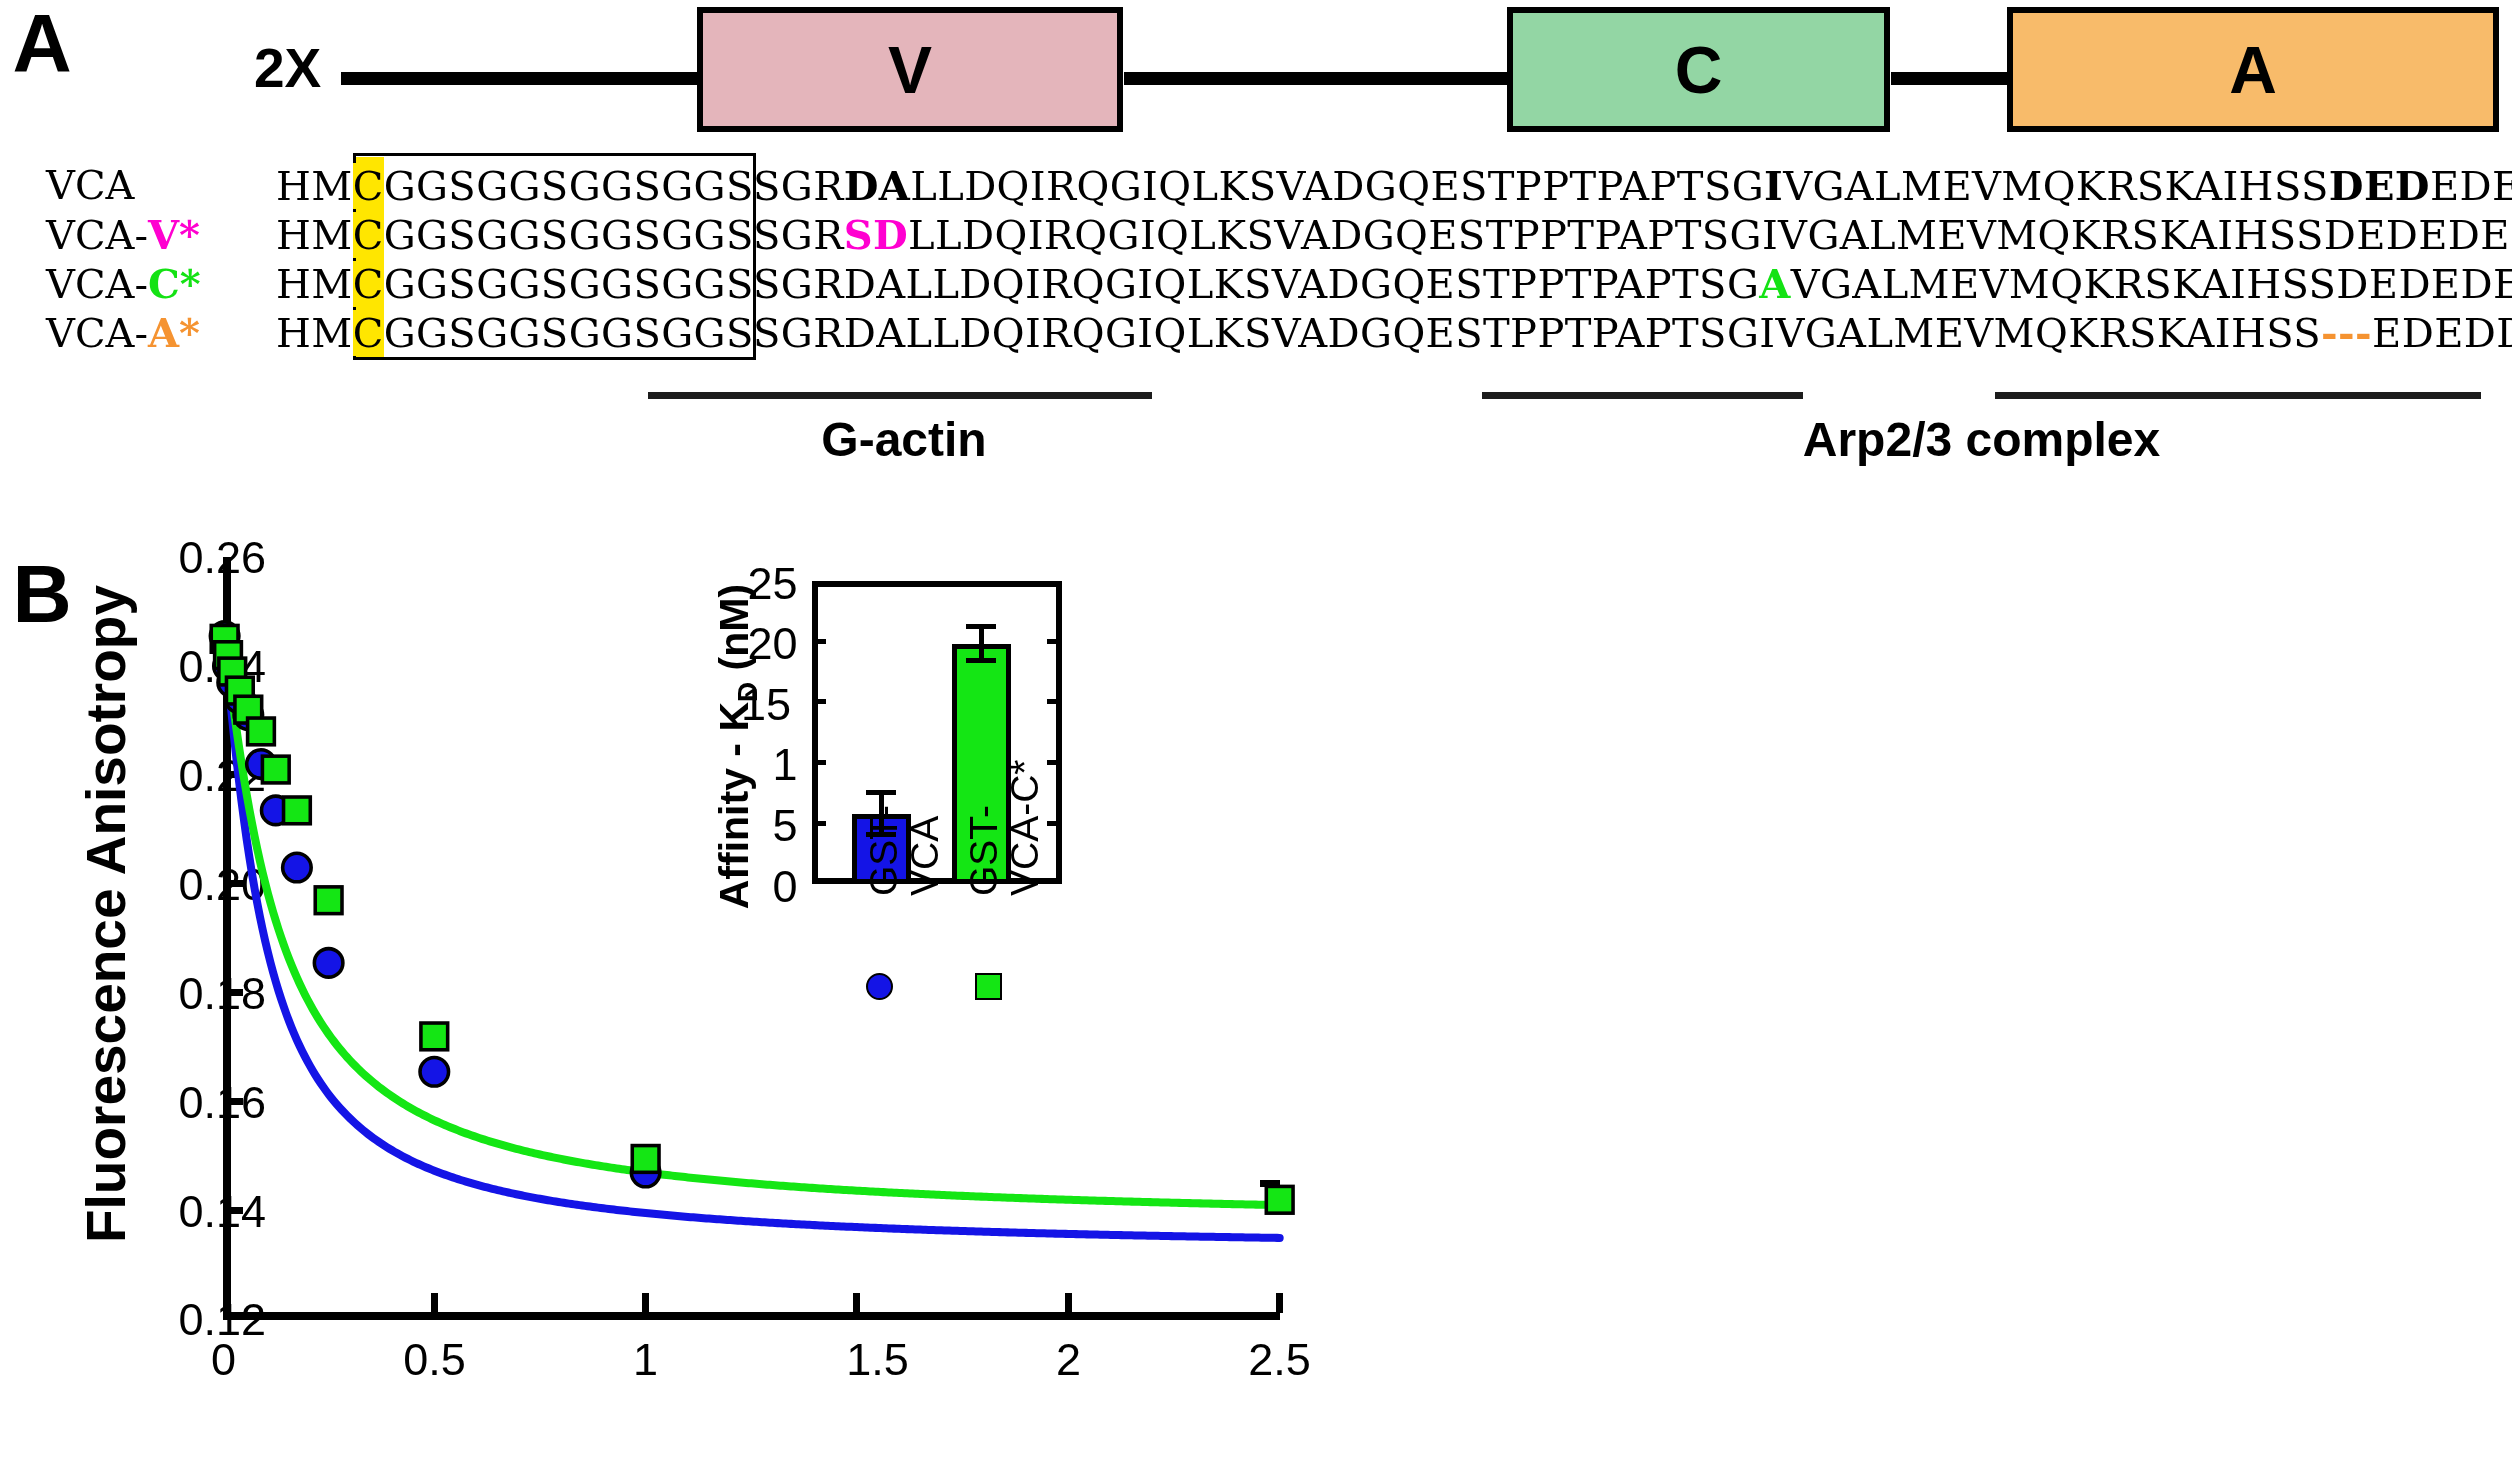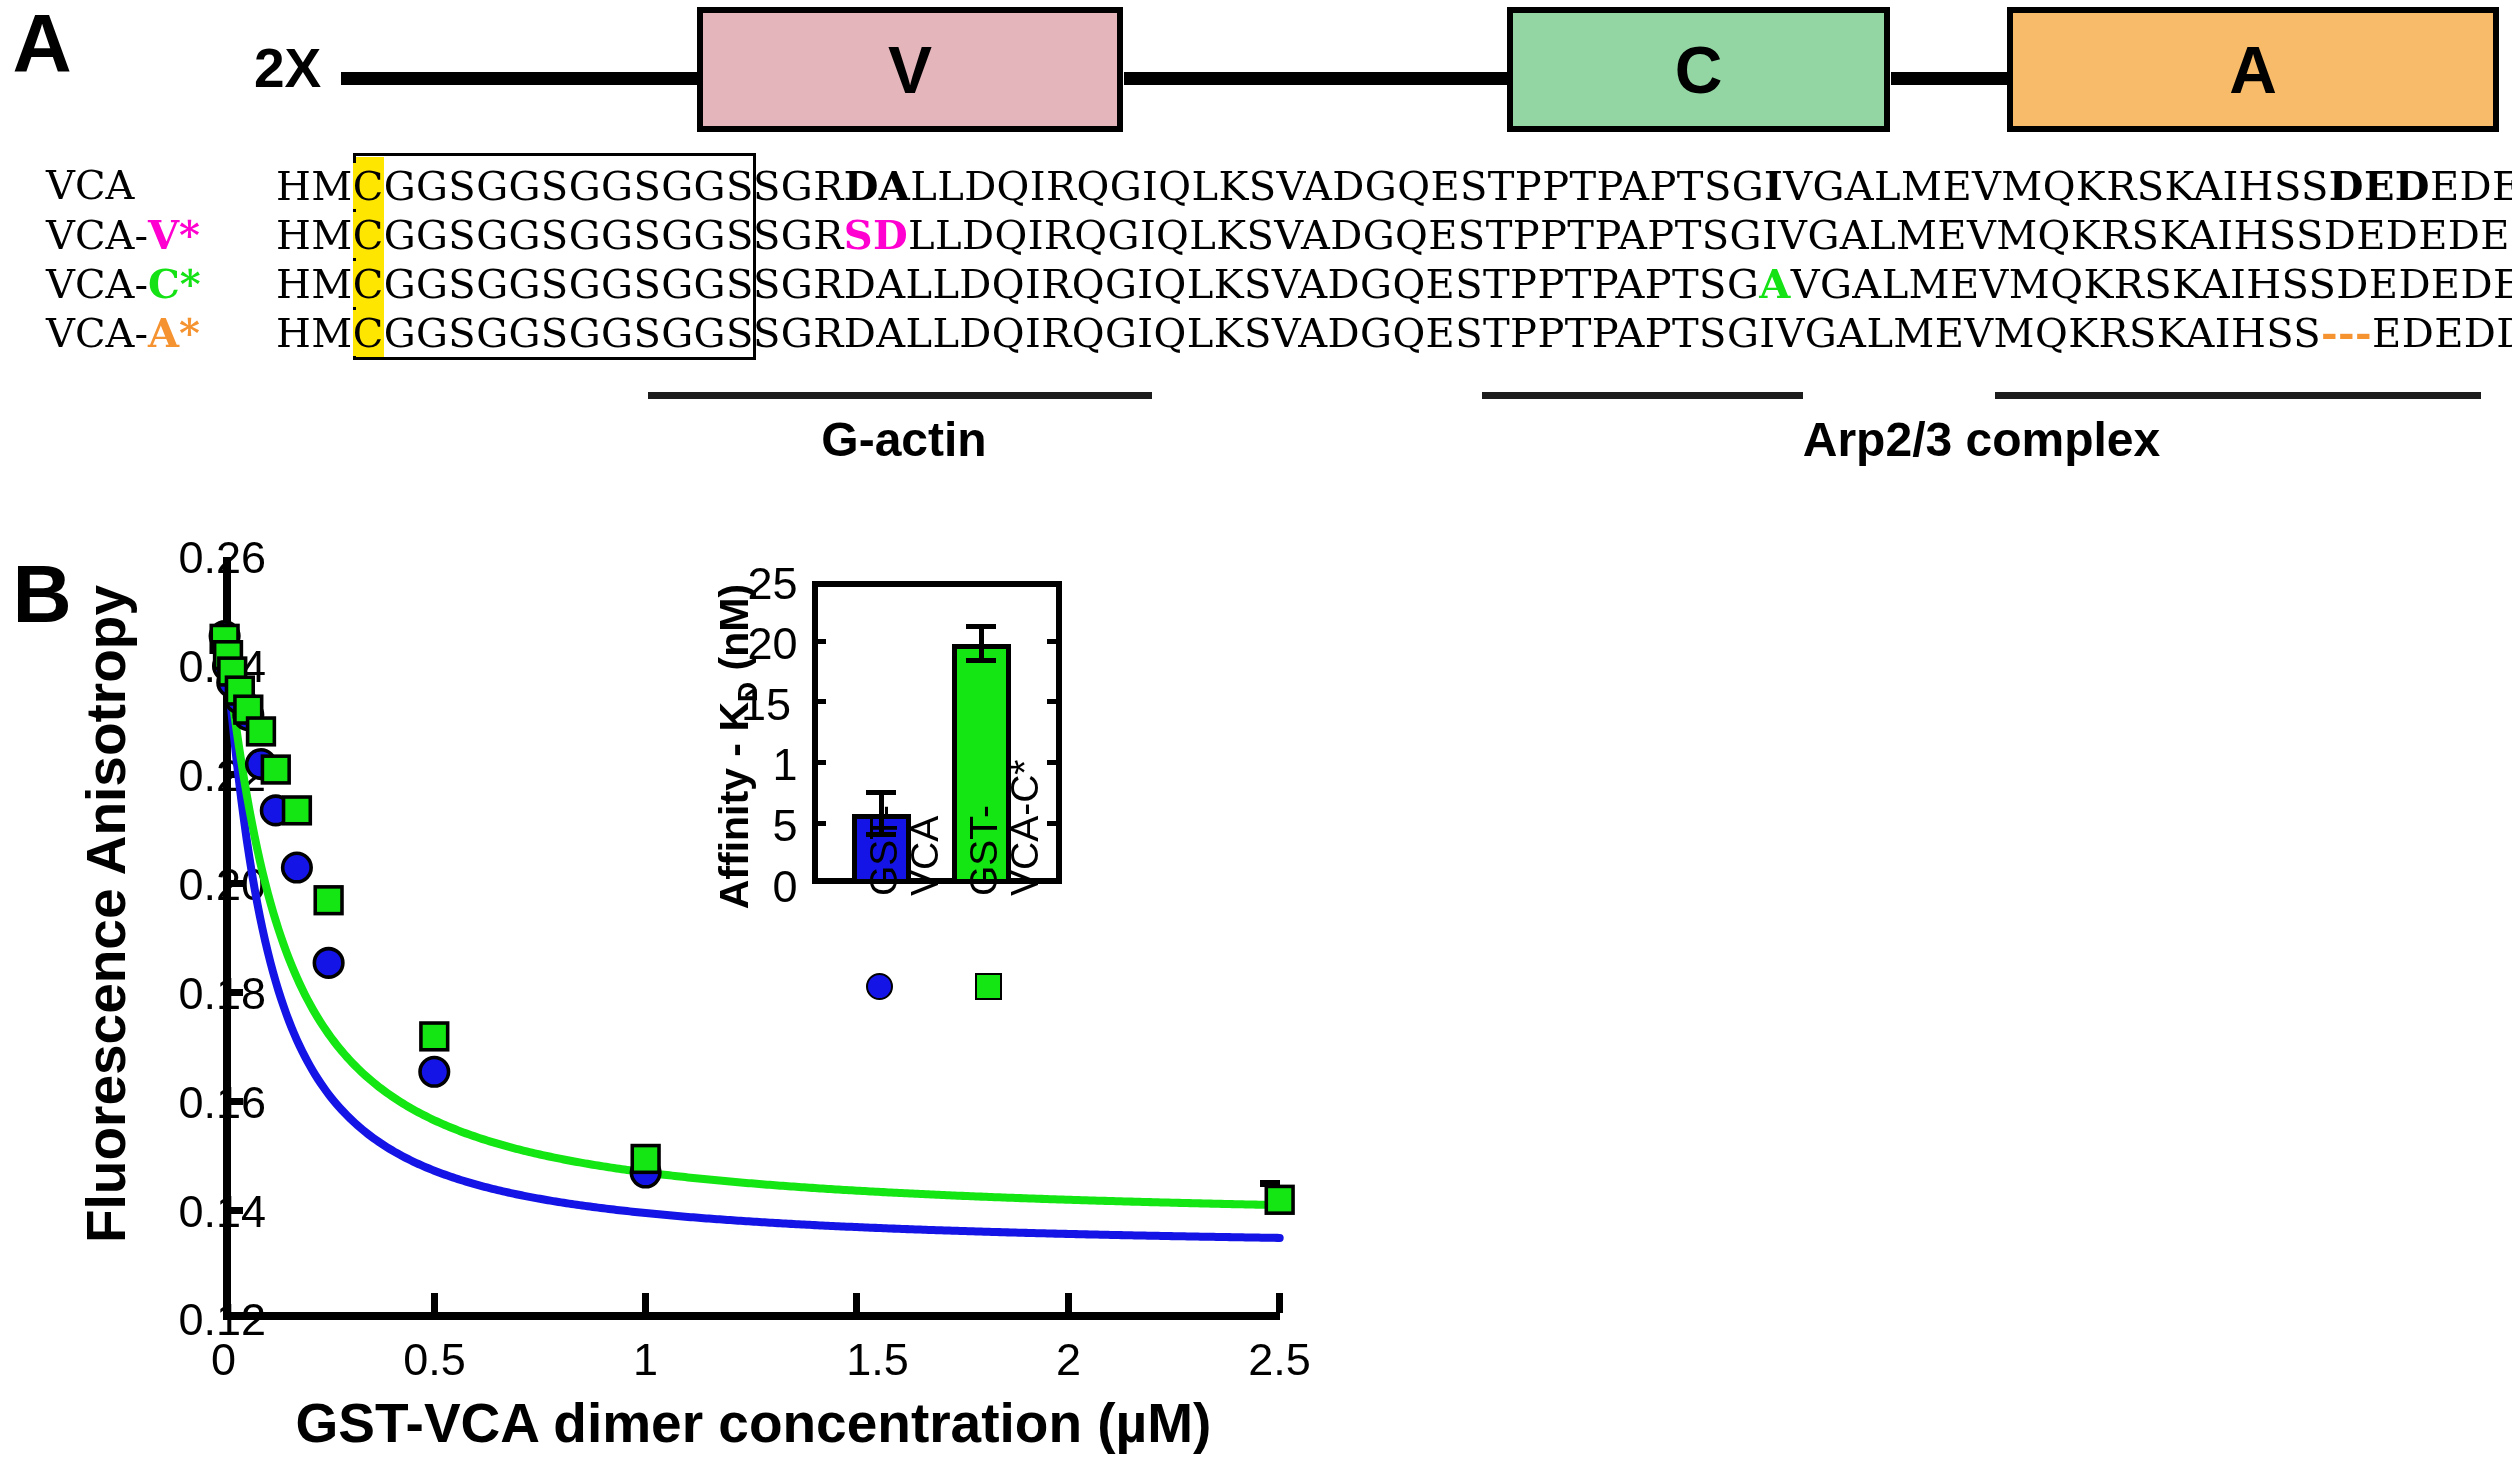--- a/index.html
+++ b/index.html
@@ -326,21 +326,20 @@
 <div class="region-label" style="left:652px; top:412px; width:504px;">G-actin</div>
 
 <div class="region-underline" style="left:1482px; top:392px; width:321px;"></div>
 <div class="region-underline" style="left:1995px; top:392px; width:486px;"></div>
 <div class="region-label" style="left:1482px; top:412px; width:999px;">Arp2/3 complex</div>
 
 <div class="panel-letter" style="left:12.5px; top:553px;">B</div>
 
 <div id="panel-b">
   <div id="ylabel">Fluorescence Anisotropy</div>
-  <div id="xlabel">GST-VCA dimer concentration (µM)</div>
   <div id="plot-frame"></div>
   <div id="plot-ticks">
       <div class="ytick-label" style="top: 33px;">0.26</div>
       <div class="ytick-label" style="top: 142px;">0.24</div>
       <div class="ytick-mark" style="top: 163px;"></div>
       <div class="ytick-label" style="top: 251px;">0.22</div>
       <div class="ytick-mark" style="top: 272px;"></div>
       <div class="ytick-label" style="top: 360px;">0.20</div>
       <div class="ytick-mark" style="top: 381px;"></div>
       <div class="ytick-label" style="top: 469px;">0.18</div>

